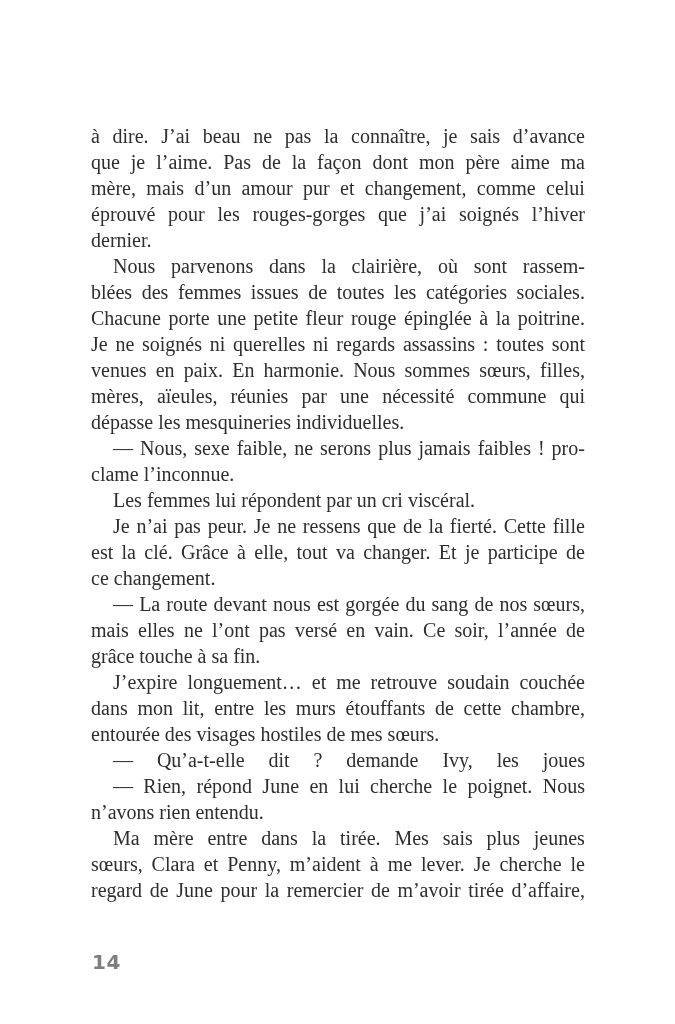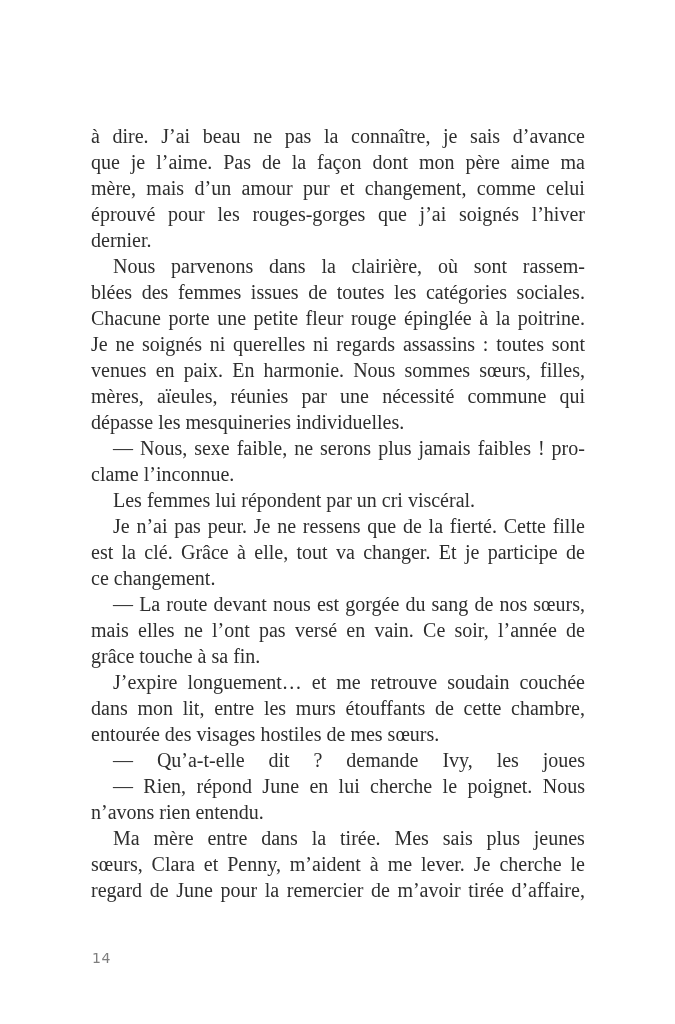--- a/index.html
+++ b/index.html
@@ -37,22 +37,22 @@
     white-space: normal;
   }
   .line.indent {
     padding-left: 22px;
   }
   .folio {
     position: absolute;
     left: 92px;
     top: 950px;
     font-family: "DejaVu Sans", sans-serif;
-    font-weight: 400;
-    font-size: 14px;
+    font-weight: 700;
+    font-size: 20px;
     letter-spacing: 0.5px;
     color: var(--folio-color, #7e7e7e);
   }
 </style>
 </head>
 <body>
 
 <div class="book-page">
   <div class="text-block" id="text-block">
       <div class="line just">

